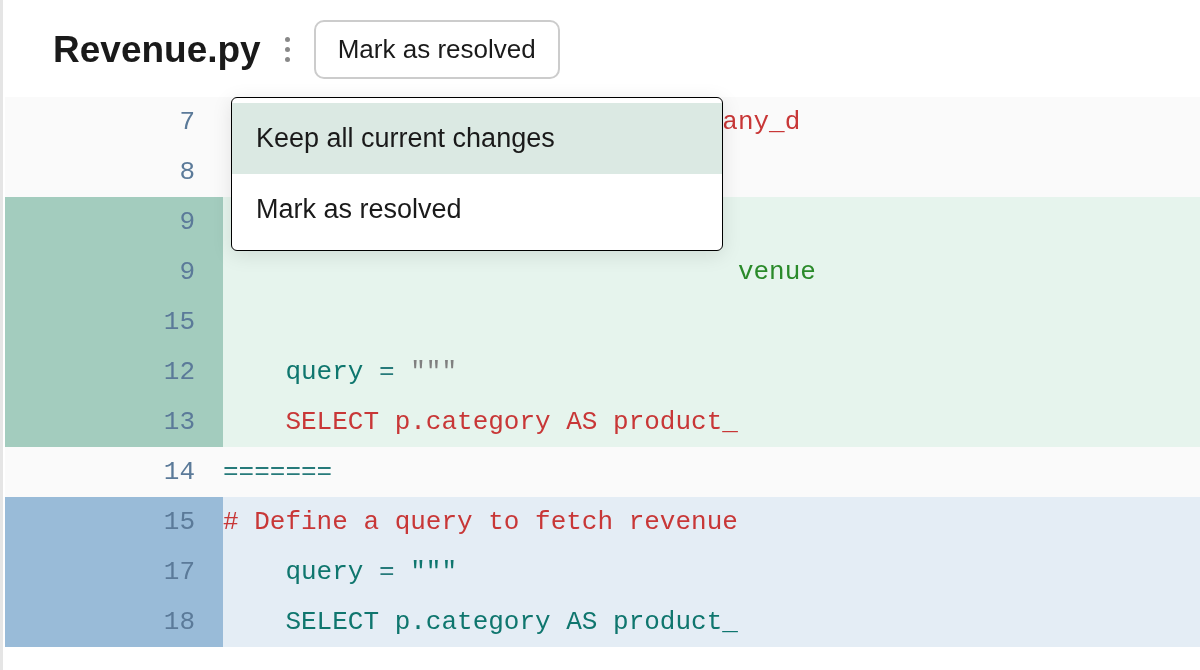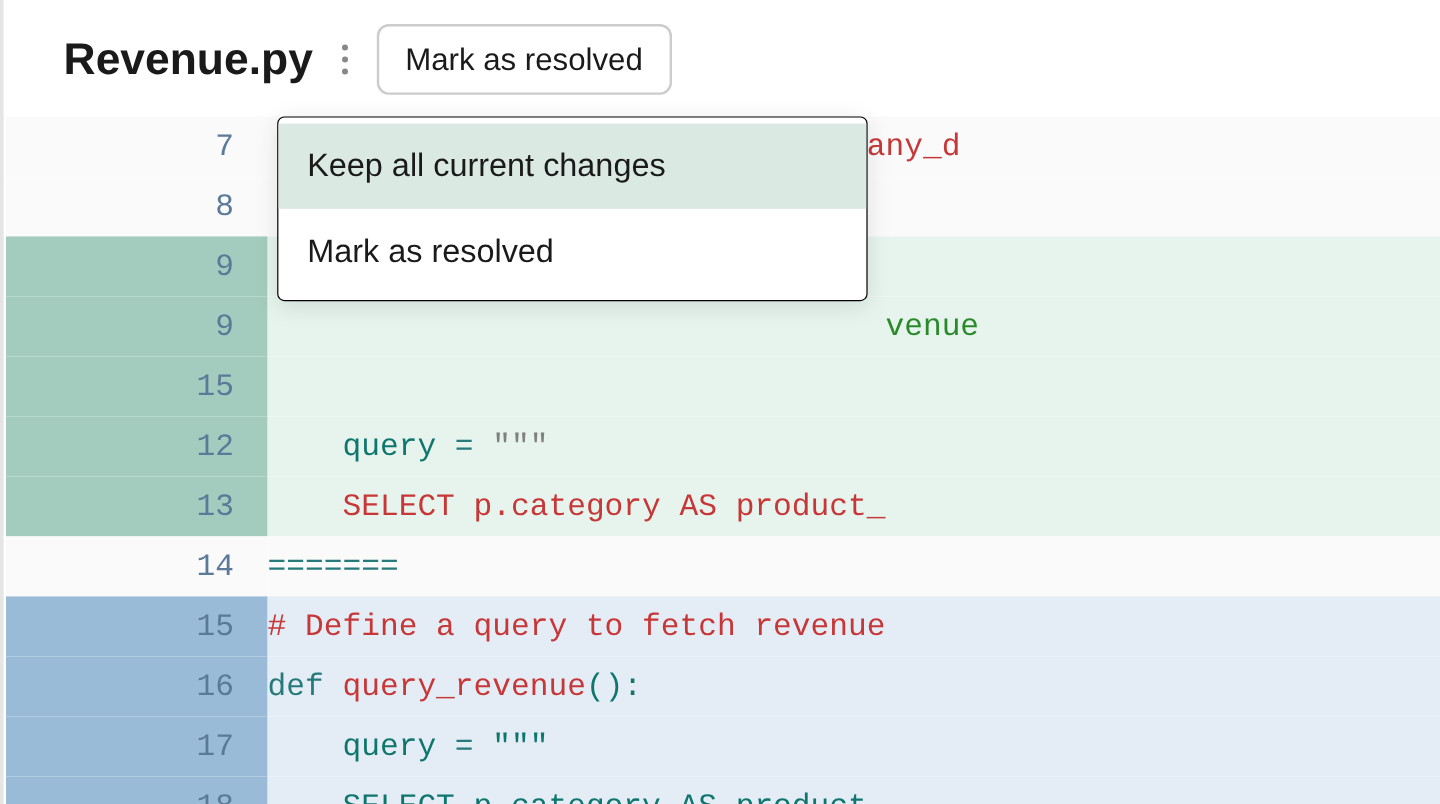--- a/index.html
+++ b/index.html
@@ -189,24 +189,20 @@
         </div>
         <div class="code-line">
           <div class="gutter gutter-faded">14</div>
           <div class="line-content content-faded"><span class="txt-teal">=======</span></div>
         </div>
         <div class="code-line">
           <div class="gutter gutter-blue">15</div>
           <div class="line-content content-blue"><span class="txt-red"># Define a query to fetch revenue</span></div>
         </div>
         <div class="code-line">
-          <div class="gutter gutter-blue">16</div>
-          <div class="line-content content-blue"><span class="txt-teal">def</span><span class="txt-gray"> </span><span class="txt-red">query_revenue</span><span class="txt-gray">():</span></div>
-        </div>
-        <div class="code-line">
           <div class="gutter gutter-blue">17</div>
           <div class="line-content content-blue"><span class="txt-gray">    query </span><span class="txt-teal">=</span><span class="txt-gray"> </span><span class="txt-gray">"""</span></div>
         </div>
         <div class="code-line">
           <div class="gutter gutter-blue">18</div>
           <div class="line-content content-blue"><span class="txt-gray">    SELECT p.category AS product_</span></div>
         </div>
         <div class="dropdown-menu">
       <div class="dropdown-item hover-green">Keep all current changes</div>
       <div class="dropdown-item">Mark as resolved</div>

